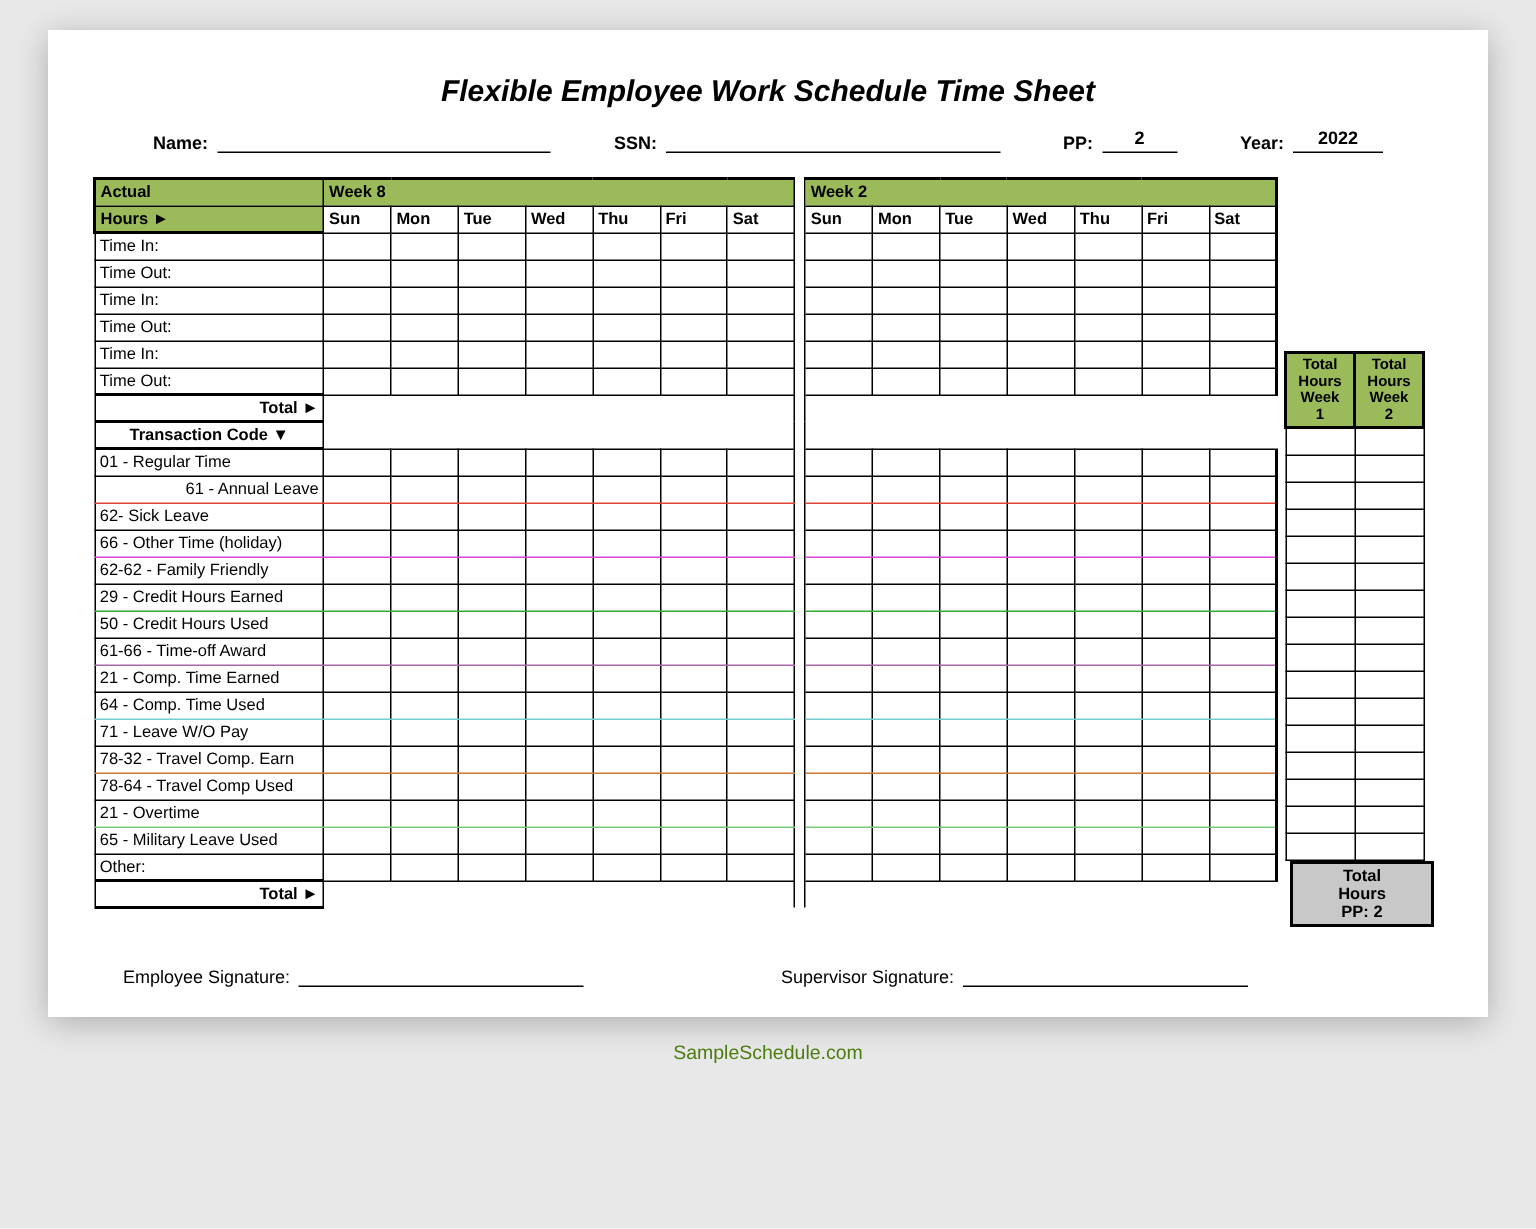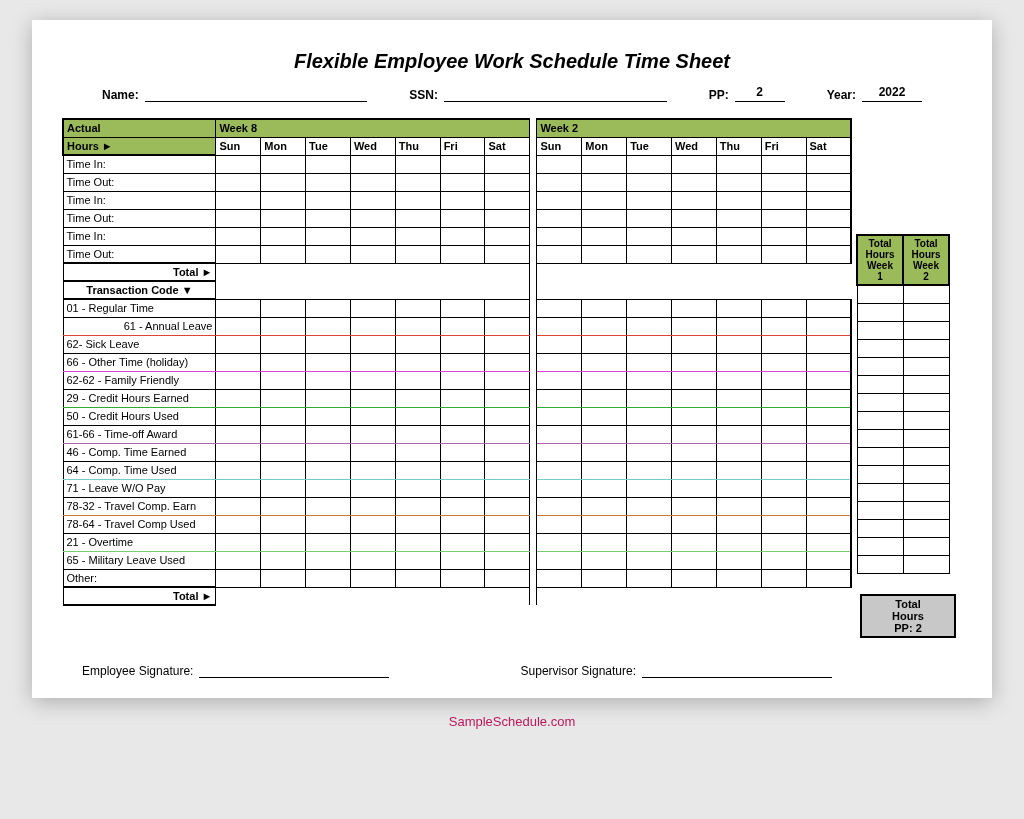--- a/index.html
+++ b/index.html
@@ -121,42 +121,42 @@
     font-weight: bold;
     text-align: center;
     width: 46px;
   }
   table.totals td {
     border: 1px solid #000;
     height: 18px;
     width: 46px;
   }
   .grand {
-    margin-top: 20px;
+    margin-top: 0;
     margin-left: 4px;
     width: 96px;
     border: 2px solid #000;
     background: #c8c8c8;
     font-size: 11px;
     font-weight: bold;
     text-align: center;
     padding: 2px 17px;
   }
   .grand .sub { font-weight: bold; }
   .sig-row {
     display: flex;
     padding: 24px 20px 0 20px;
     font-size: 12px;
     gap: 10px;
   }
   .sig-block { display: flex; align-items: flex-end; gap: 6px; }
   .sig-line { border-bottom: 1.5px solid #000; width: 190px; height: 16px; }
   .watermark {
     margin-top: 16px;
-    color: #be185d;
+    color: #4d7c0f;
     font-size: 13px;
   }
 </style>
 </head>
 <body>
 
 <div class="sheet">
 
   <div class="title">Flexible Employee Work Schedule Time Sheet</div>
 
@@ -468,21 +468,21 @@
             <td class="weeksep"></td>
             <td class="daycol  "></td>
             <td class="daycol  "></td>
             <td class="daycol  "></td>
             <td class="daycol  "></td>
             <td class="daycol  "></td>
             <td class="daycol  "></td>
             <td class="daycol  thick-right"></td>
           </tr>
           <tr class="">
-            <td class="labelcol">46 - Comp. Time Earned</td>
+            <td class="labelcol">21 - Comp. Time Earned</td>
             <td class="daycol "></td>
             <td class="daycol "></td>
             <td class="daycol "></td>
             <td class="daycol "></td>
             <td class="daycol "></td>
             <td class="daycol "></td>
             <td class="daycol "></td>
             <td class="weeksep"></td>
             <td class="daycol  "></td>
             <td class="daycol  "></td>

